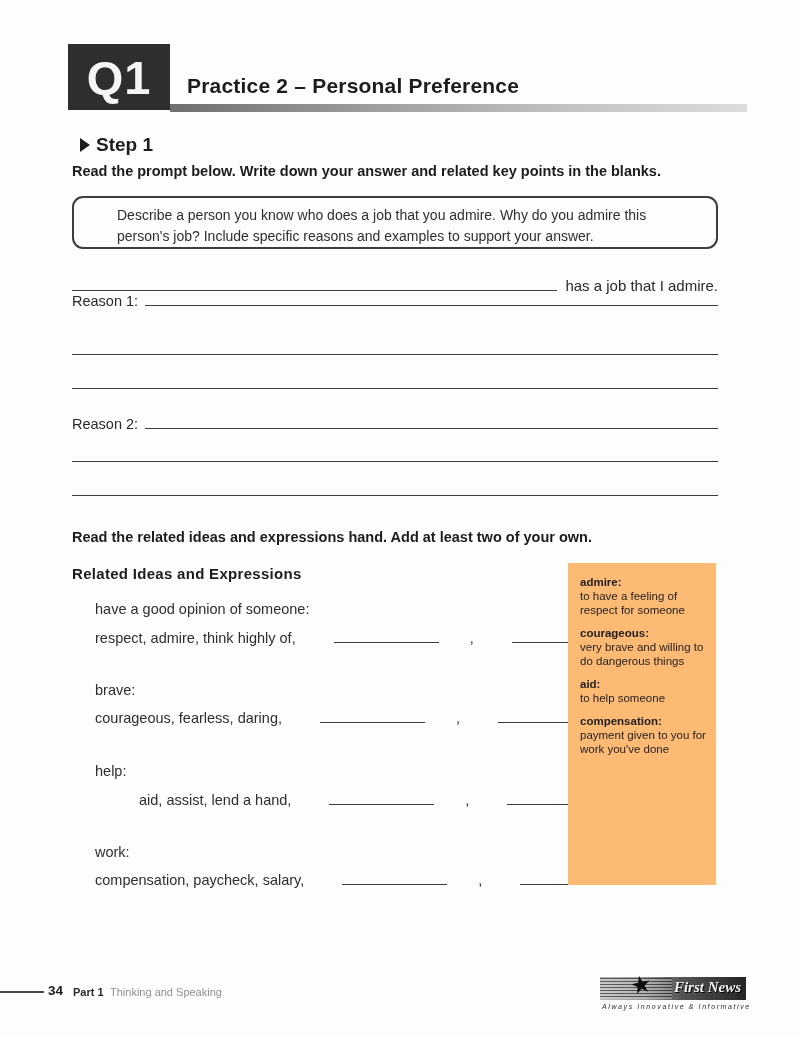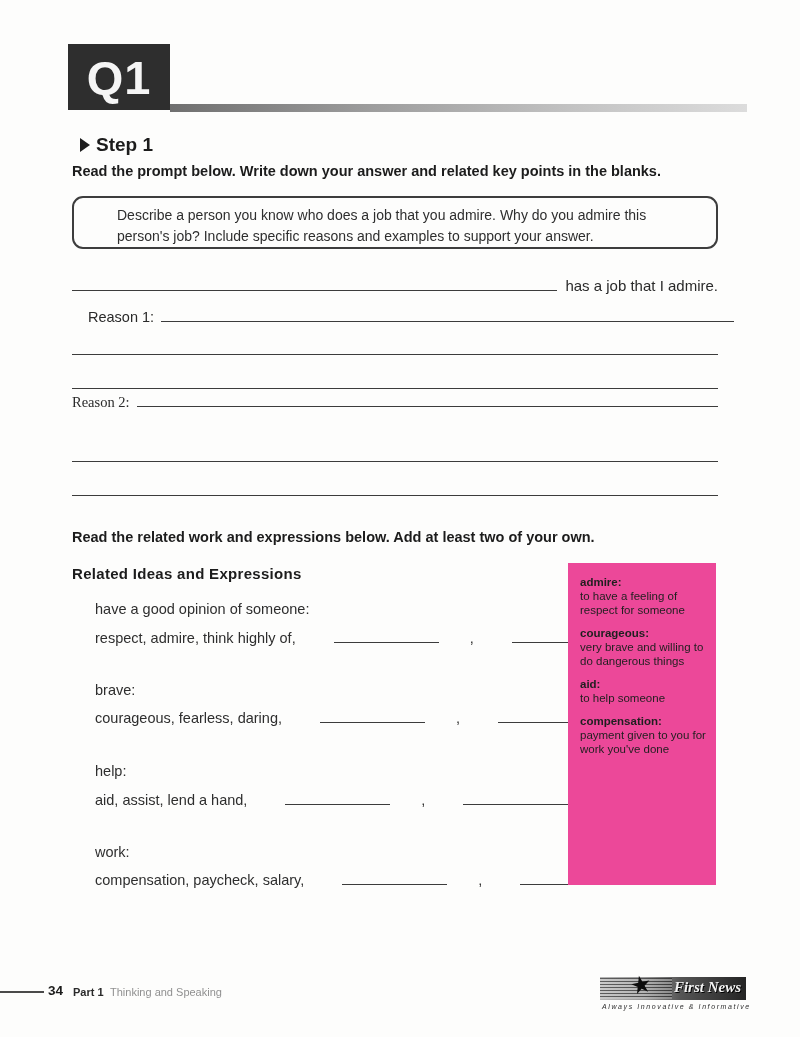--- a/index.html
+++ b/index.html
@@ -85,21 +85,21 @@
     position:absolute; left:95px; font-size:14.5px; color:#2e2e2e;
     display:flex; align-items:baseline; white-space:nowrap;gap:31px;
   }
   .expr-row .blank { height:15px; margin-left:7px; }
   .expr-row .b1 { width:105px; }
   .expr-row .b2 { width:112px; }
 
   
   .glossary {
     position:absolute; left:568px; top:563px; width:148px; height:322px;
-    background:#ec4899;
+    background:#fdba74;
     padding:12px 10px 0 12px;
     font-size:11.5px; line-height:14px; color:#1f1f1f;
   }
   .glossary .entry { margin-bottom:9px; }
   .glossary .term { font-weight:bold; }
 
   
   .footer-rule {
     position:absolute; left:0; top:991px; width:44px; height:0;
     border-top:2px solid #4a4a4a;
@@ -133,72 +133,73 @@
   }
 </style>
 </head>
 <body>
 
 <div class="page">
 
   <div class="q-box">
     <span>Q1</span>
   </div>
+  <div class="page-title">Practice 2 – Personal Preference</div>
   <div class="title-bar"></div>
 
   <div class="step-heading">
     <span class="step-marker"></span>
     <span>Step 1</span>
   </div>
   <div class="instruction">Read the prompt below. Write down your answer and related key points in the blanks.</div>
 
   <div class="prompt-box">
     <span>Describe a person you know who does a job that you admire. Why do you admire this person's job? Include specific reasons and examples to support your answer.</span>
   </div>
 
   <div class="answer-row">
     <span class="blank"></span>
     <span>has a job that I admire.</span>
   </div>
 
-  <div class="label-row" style="top:306px;margin-left:16px;">
+  <div class="label-row" style="top:290px;">
     <span>Reason 1:</span>
     <span class="blank"></span>
   </div>
   <div class="hline" style="top:354px;"></div>
   <div class="hline" style="top:388px;"></div>
 
-  <div class="label-row" style="top:391px;font-family:Liberation Serif, serif;">
+  <div class="label-row" style="top:413px;">
     <span>Reason 2:</span>
     <span class="blank"></span>
   </div>
   <div class="hline" style="top:461px;"></div>
   <div class="hline" style="top:495px;"></div>
 
-  <div class="related-instruction">Read the related work and expressions below. Add at least two of your own.</div>
+  <div class="related-instruction">Read the related ideas and expressions hand. Add at least two of your own.</div>
   <div class="related-heading">Related Ideas and Expressions</div>
 
   <div class="group-label" style="top:601px;">have a good opinion of someone:</div>
   <div class="expr-row" style="top:628px;">
     <span>respect, admire, think highly of,</span>
     <span class="blank b1"></span>
     <span>,</span>
     <span class="blank b2"></span>
   </div>
 
   <div class="group-label" style="top:682px;">brave:</div>
   <div class="expr-row" style="top:708px;">
     <span>courageous, fearless, daring,</span>
     <span class="blank b1"></span>
     <span>,</span>
     <span class="blank b2"></span>
   </div>
 
   <div class="group-label" style="top:763px;">help:</div>
-  <div class="expr-row" style="top:790px;">
+  <div class="expr-row" style="top:790px;margin-left:44px;">
     <span>aid, assist, lend a hand,</span>
     <span class="blank b1"></span>
     <span>,</span>
     <span class="blank b2"></span>
   </div>
 
   <div class="group-label" style="top:844px;">work:</div>
   <div class="expr-row" style="top:870px;">
     <span>compensation, paycheck, salary,</span>
     <span class="blank b1"></span>

